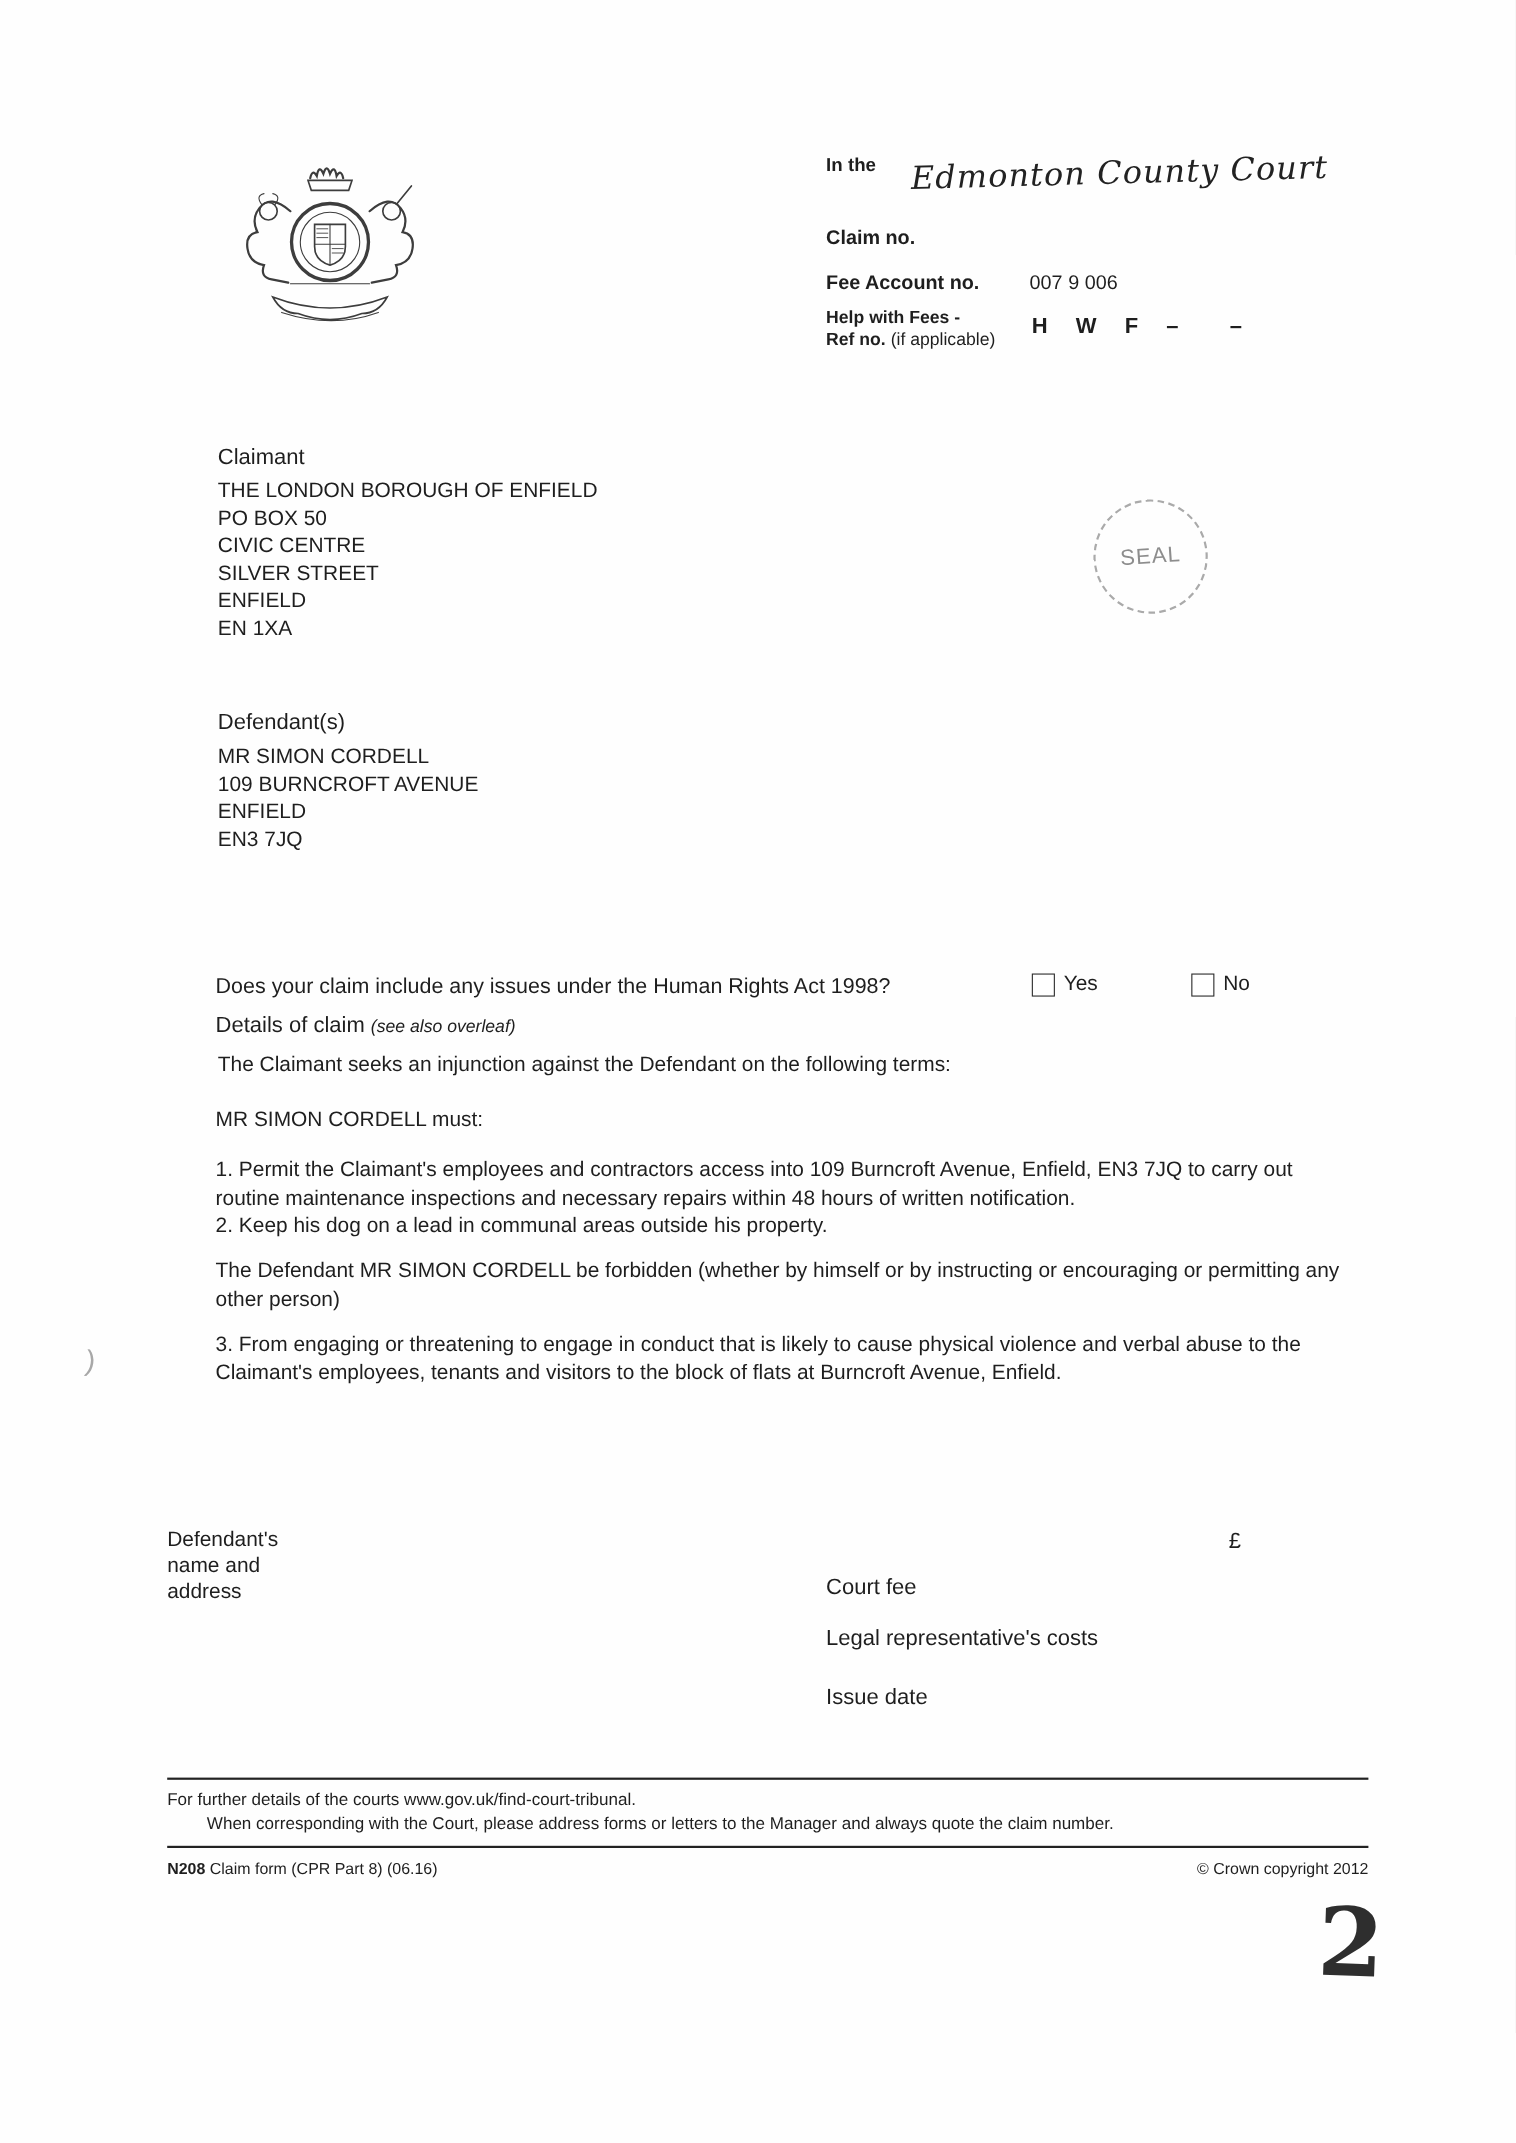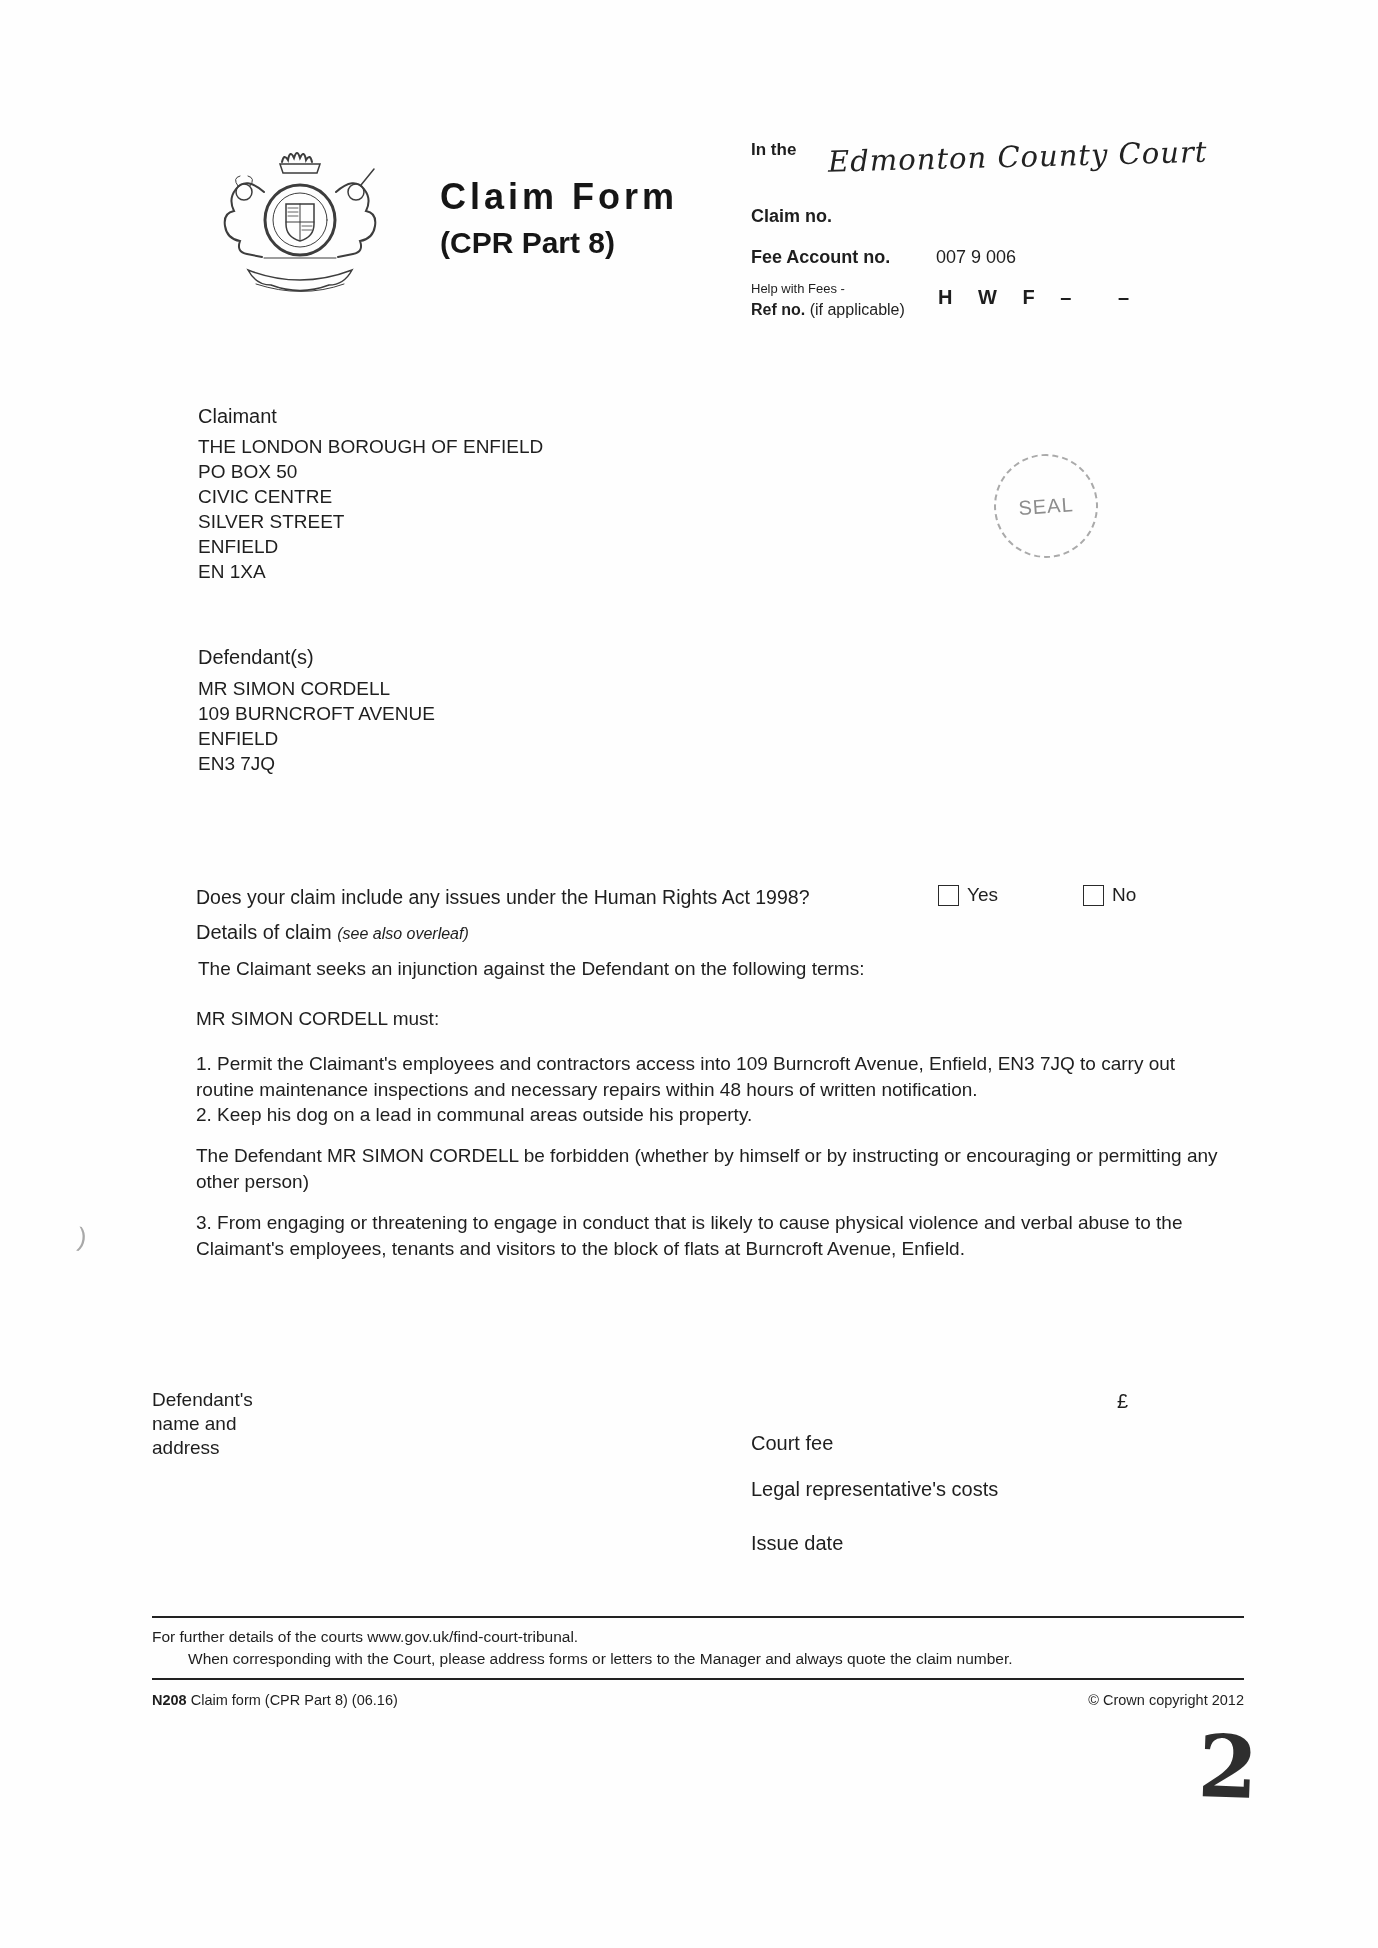--- a/index.html
+++ b/index.html
@@ -25,21 +25,21 @@
   .in-the { left:751px; top:140px; font-size:17px; font-weight:bold; }
   .court-hand {
     left:828px; top:140px; width:360px;
     font-family:"DejaVu Serif", serif; font-style:italic;
     font-size:29px; color:#222; transform:rotate(-1.5deg);
     letter-spacing:1px; white-space:nowrap;
   }
   .claim-no { left:751px; top:206px; font-size:18px; font-weight:bold; }
   .fee-acct-label { left:751px; top:247px; font-size:18px; font-weight:bold; }
   .fee-acct-value { left:936px; top:247px; font-size:18px; }
-  .hwf-label1 { left:751px; top:281px; font-size:13px; font-weight:normal; }
+  .hwf-label1 { left:751px; top:281px; font-size:16px; font-weight:bold; }
   .hwf-label2 { left:751px; top:301px; font-size:16px; }
   .hwf-value { left:938px; top:286px; font-size:20px; font-weight:bold; letter-spacing:10px; }
   .hwf-dash2 { left:1118px; top:286px; font-size:20px; font-weight:bold; }
 
   
   .claimant-label { left:198px; top:405px; font-size:20px; }
   .claimant-lines { left:198px; top:434px; font-size:19px; line-height:25px; }
   .seal {
     left:994px; top:454px; width:104px; height:104px;
     border:2px dashed #aaa; border-radius:50%;
@@ -117,24 +117,20 @@
       <path d="M142 54 q18 -16 28 -3 q8 10 2 22 q11 2 9 15 q-2 13 -15 15 q4 11 -7 13 l-15 3" stroke-width="2"></path>
       <circle cx="162" cy="54" r="8" stroke-width="1.5"></circle>
       <path d="M167 47 l13 -16" stroke-width="1.5"></path>
 
       <path d="M54 132 q52 20 104 0 q-8 15 -23 15 q-29 11 -58 0 q-15 0 -23 -15 z" stroke-width="1.5"></path>
       <path d="M62 146 q46 15 88 0" stroke-width="1"></path>
       <path d="M70 120 h72" stroke-width="1"></path>
     </svg>
   </div>
 
-  <div class="abs title-block">
-    <div class="title-line1">Claim Form</div>
-    <div class="title-line2">(CPR Part 8)</div>
-  </div>
 
   <div class="abs in-the">In the</div>
   <div class="abs court-hand">Edmonton County Court</div>
   <div class="abs claim-no">Claim no.</div>
   <div class="abs fee-acct-label">Fee Account no.</div>
   <div class="abs fee-acct-value">007 9 006</div>
   <div class="abs hwf-label1">Help with Fees -</div>
   <div class="abs hwf-label2">
     <span class="b">Ref no.</span><span> (if applicable)</span>
   </div>

